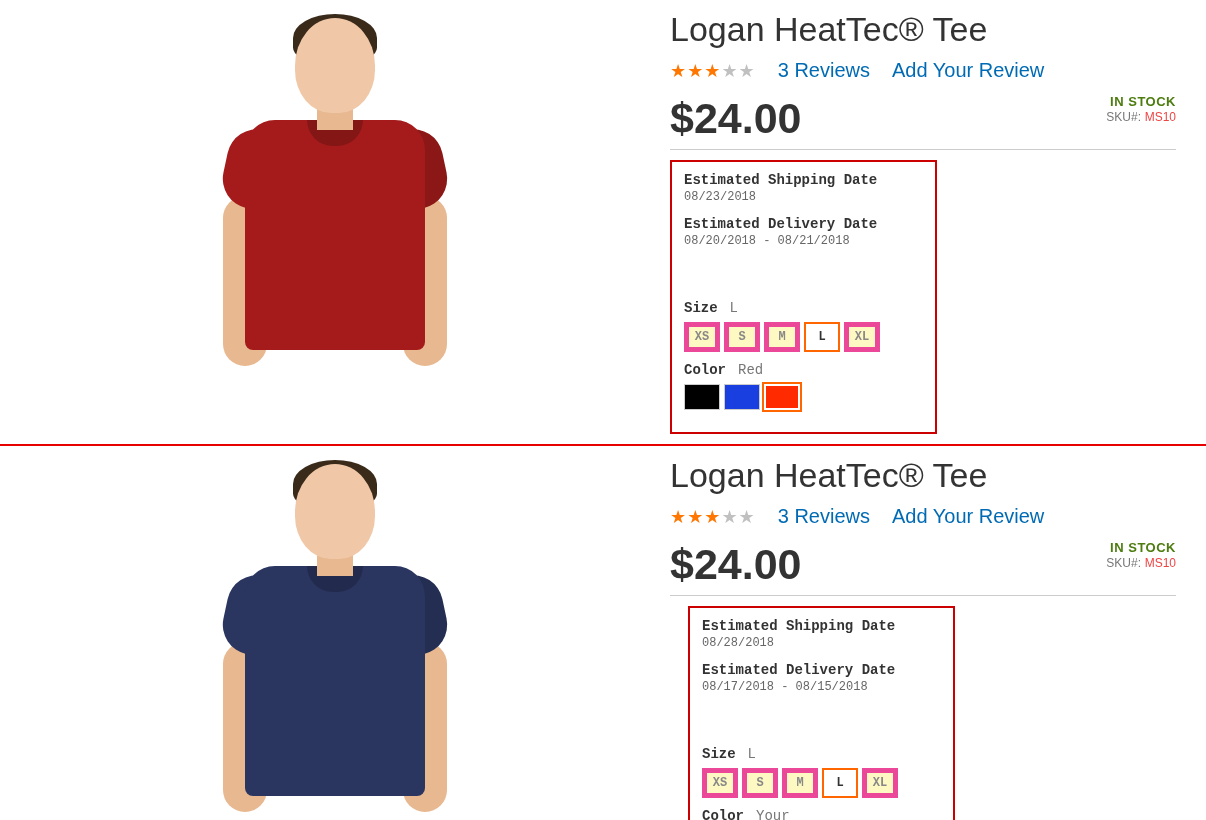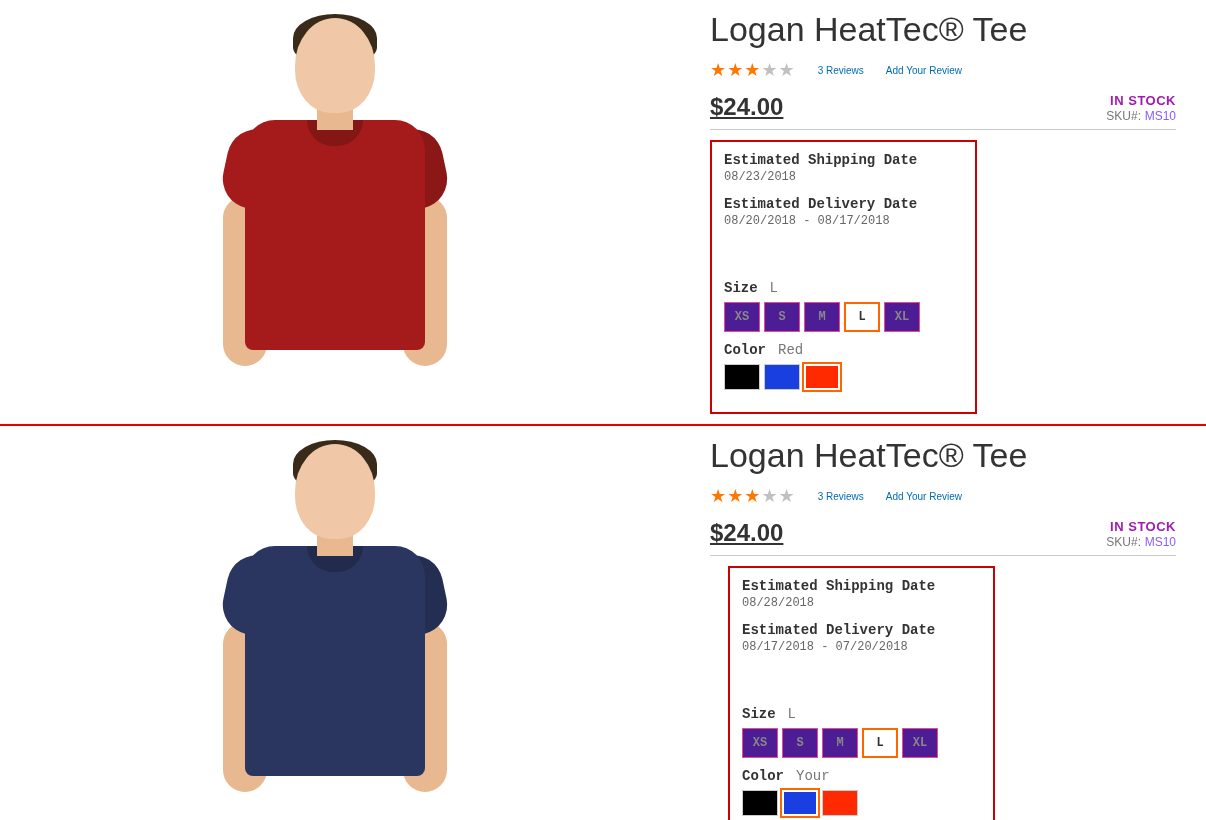--- a/index.html
+++ b/index.html
@@ -1,41 +1,41 @@
 <!DOCTYPE html>
 <html><head>
 <meta charset="utf-8">
 <style>
   * { box-sizing: border-box; margin: 0; padding: 0; }
   body { font-family: Arial, Helvetica, sans-serif; color: #333; background: #fff; width: 1206px; }
-  .product-row { display: flex; padding: 10px 30px 10px 10px; gap: 40px; }
+  .product-row { display: flex; padding: 10px 30px 10px 10px; }
   .divider { height: 2px; background: #e60000; width: 100%; }
   .image-col { width: 650px; display:flex; align-items:flex-start; justify-content:center; }
   .info-col { flex: 1; padding-left: 10px; display:flex; flex-direction:column; }
   .title { font-size: 34px; font-weight: 300; color: #333; margin-bottom: 10px; }
   .rating-row { display:flex; align-items:center; gap: 22px; margin-bottom: 12px; }
   .stars { font-size: 18px; letter-spacing: 1px; }
   .star-on { color: #ff7700; }
   .star-off { color: #c0c0c0; }
-  .link { color: #006bb4; font-size: 10px; cursor: pointer; }
+  .link { color: #006bb4; font-size: 20px; cursor: pointer; }
   .price-stock-row { display:flex; justify-content:space-between; align-items:flex-start; border-bottom:1px solid #ccc; padding-bottom:6px; margin-bottom:10px;}
-  .price { font-size: 24px; font-weight: 600; color:#333;text-decoration:underline; }
+  .price { font-size: 43px; font-weight: 600; color:#333; }
   .stock-block { text-align:right; font-size:13px; }
-  .stock-status { font-weight:700; letter-spacing:0.5px; color:#a21caf; }
+  .stock-status { font-weight:700; letter-spacing:0.5px; color:#4d7c0f; }
   .sku-label { color:#777; font-size:12px; }
-  .sku-value { color:#8b5cf6; font-size:12px; }
+  .sku-value { color:#ef4444; font-size:12px; }
   .options-box { border: 2px solid #cc0000; padding: 10px 12px 12px 12px; width: 267px; font-family: Liberation Mono, monospace; }
   .opt-label { font-size: 14px; font-weight:700; color:#333; margin-bottom:2px; }
   .opt-value { font-size:12px; color:#666; margin-bottom:12px; }
   .spacer { height:40px; }
   .attr-row { display:flex; align-items:flex-start; gap:12px; margin-bottom:6px; }
   .attr-name { font-size:14px; font-weight:700; }
   .attr-selected { font-size:14px; color:#777; }
   .swatch-row { display:flex; gap:4px; margin-bottom:10px; }
-  .size-swatch { width:36px; height:30px; border:1px solid #ec4899; background:#4c1d95; color:#888; font-size:12px; font-weight:700; display:flex; align-items:center; justify-content:center; cursor:pointer; }
+  .size-swatch { width:36px; height:30px; border:5px solid #ec4899; background:#fef9c3; color:#888; font-size:12px; font-weight:700; display:flex; align-items:center; justify-content:center; cursor:pointer; }
   .size-swatch.selected { border:2px solid #ff6600; background:#fff; color:#333; }
   .color-swatch { width:36px; height:26px; border:1px solid #ccc; cursor:pointer; }
   .color-swatch.selected { outline:2px solid #ff6600; border:2px solid #fff; }
   
   .figure { position:relative; width:300px; height:398px; }
   .head { position:absolute; top:8px; left:110px; width:80px; height:95px; background:#f0c8a8; border-radius:50% 50% 45% 45%; }
   .hair { position:absolute; top:4px; left:108px; width:84px; height:48px; background:#3a2a1a; border-radius:50% 50% 30% 30%; }
   .neck { position:absolute; top:98px; left:132px; width:36px; height:22px; background:#e8b890; }
   .tshirt { position:absolute; top:110px; left:60px; width:180px; height:230px; border-radius:30px 30px 8px 8px; }
   .sleeve-l { position:absolute; top:118px; left:40px; width:50px; height:80px; border-radius:30px 10px 10px 30px; transform:rotate(12deg);}
@@ -74,21 +74,21 @@
           <div class="price">$24.00</div>
           <div class="stock-block">
             <div class="stock-status">IN STOCK</div>
             <div><span class="sku-label">SKU#:</span>   <span class="sku-value">MS10</span></div>
           </div>
         </div>
         <div class="options-box" style="margin-left: 0px;">
           <div class="opt-label">Estimated Shipping Date</div>
           <div class="opt-value">08/23/2018</div>
           <div class="opt-label">Estimated Delivery Date</div>
-          <div class="opt-value">08/20/2018 - 08/17/2018</div>
+          <div class="opt-value">08/20/2018 - 08/21/2018</div>
           <div class="spacer"></div>
           <div class="attr-row">
             <span class="attr-name">Size</span>
             <span class="attr-selected">L</span>
           </div>
           <div class="swatch-row">
             <div class="size-swatch">XS</div>
             <div class="size-swatch">S</div>
             <div class="size-swatch">M</div>
             <div class="size-swatch selected">L</div>
@@ -132,21 +132,21 @@
           <div class="price">$24.00</div>
           <div class="stock-block">
             <div class="stock-status">IN STOCK</div>
             <div><span class="sku-label">SKU#:</span>   <span class="sku-value">MS10</span></div>
           </div>
         </div>
         <div class="options-box" style="margin-left: 18px;">
           <div class="opt-label">Estimated Shipping Date</div>
           <div class="opt-value">08/28/2018</div>
           <div class="opt-label">Estimated Delivery Date</div>
-          <div class="opt-value">08/17/2018 - 07/20/2018</div>
+          <div class="opt-value">08/17/2018 - 08/15/2018</div>
           <div class="spacer"></div>
           <div class="attr-row">
             <span class="attr-name">Size</span>
             <span class="attr-selected">L</span>
           </div>
           <div class="swatch-row">
             <div class="size-swatch">XS</div>
             <div class="size-swatch">S</div>
             <div class="size-swatch">M</div>
             <div class="size-swatch selected">L</div>

